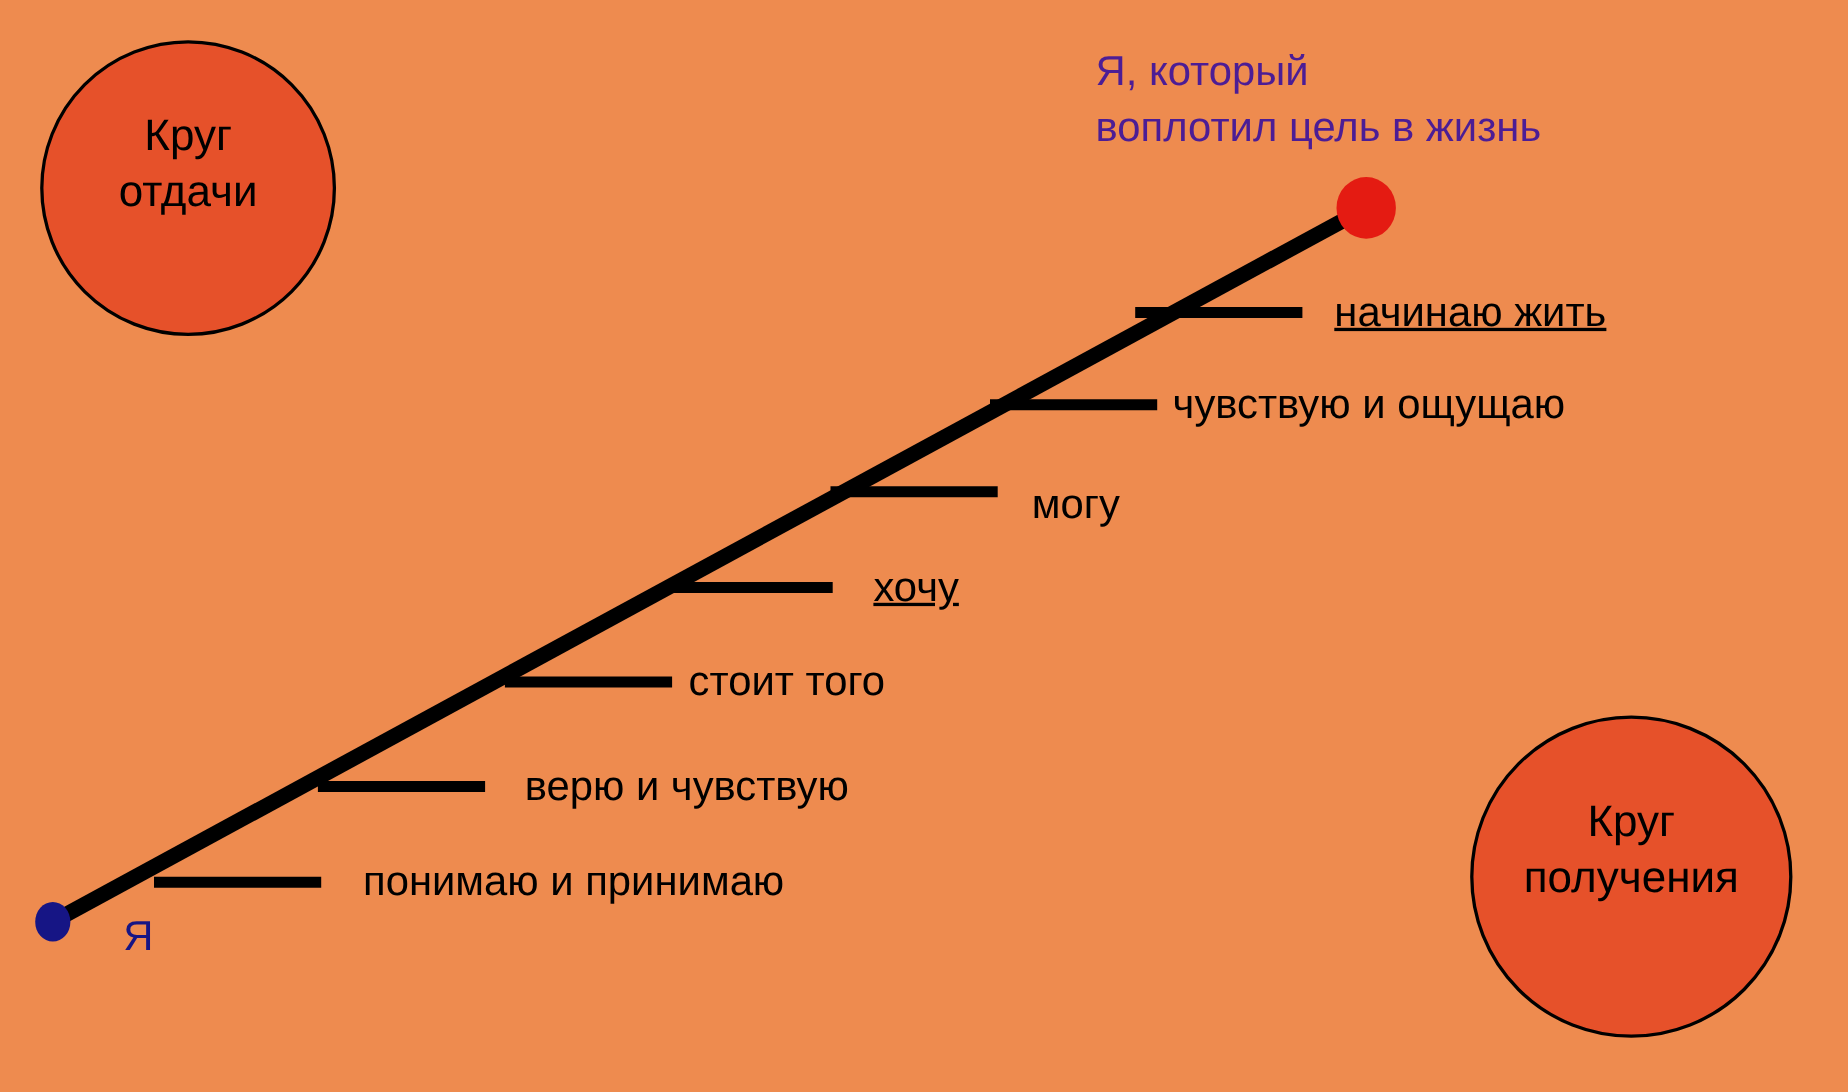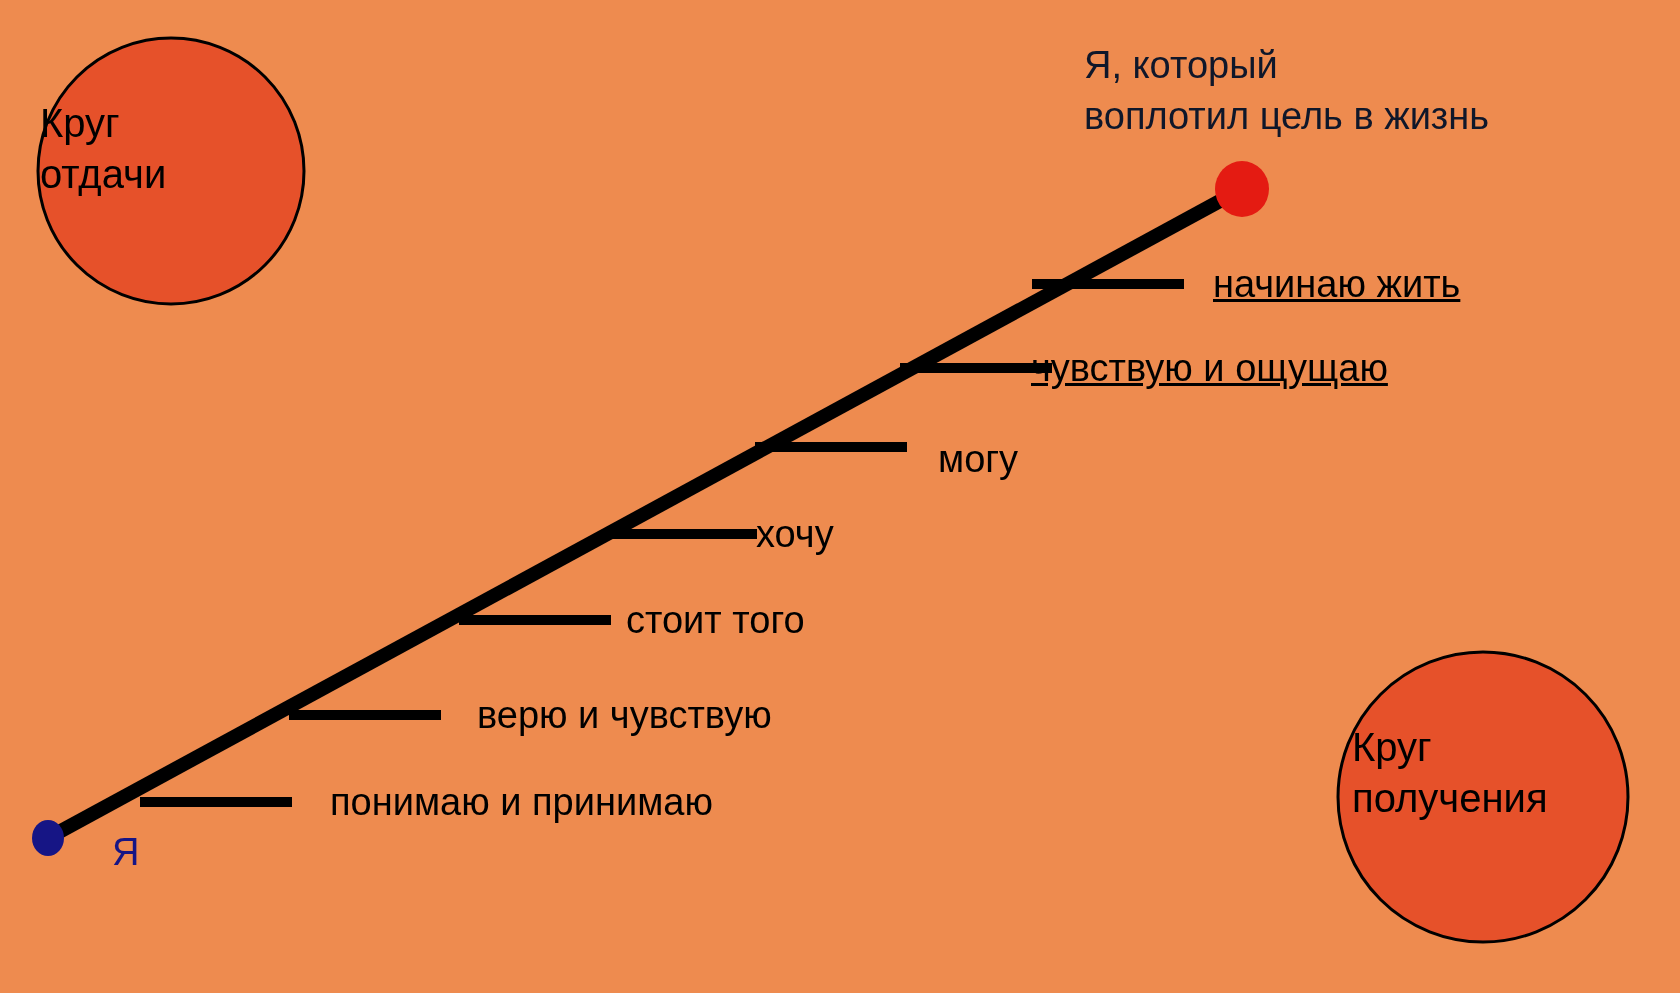--- a/index.html
+++ b/index.html
@@ -21,20 +21,21 @@
   }
   #diagram-svg {
     position: absolute;
     left: 0;
     top: 0;
     width: 1680px;
     height: 993px;
   }
   .circle-label {
     position: absolute;
+    text-align: center;
     color: #000;
     font-size: 40px;
     line-height: 1.28;
     font-family: "Liberation Sans", sans-serif;
     white-space: pre-line;
     pointer-events: none;
   }
   #circle-give-label {
     left: 40px;
     top: 98px;
@@ -48,23 +49,23 @@
   .stage-label {
     position: absolute;
     color: #000;
     font-size: 38px;
     line-height: 1;
     white-space: nowrap;
     font-family: "Liberation Sans", sans-serif;
   }
   #goal-text {
     position: absolute;
-    left: 1084px;
+    left: 996px;
     top: 40px;
-    color: #0f172a;
+    color: #4c1d95;
     font-size: 38px;
     line-height: 1.35;
     white-space: pre-line;
     font-family: "Liberation Sans", sans-serif;
   }
   #self-label {
     position: absolute;
     left: 112px;
     top: 833px;
     color: #161585;
@@ -109,21 +110,21 @@
 воплотил цель в жизнь</div>
 
   <div id="self-label">Я</div>
 
   <div class="stage-label" style="left:330px; top:783px;">понимаю и принимаю</div>
 
   <div class="stage-label" style="left:477px; top:696px;">верю и чувствую</div>
 
   <div class="stage-label" style="left:626px; top:601px;">стоит того</div>
 
-  <div class="stage-label" style="left:756px; top:515px;">хочу</div>
+  <div class="stage-label" style="left:794px; top:515px;text-decoration:underline;">хочу</div>
 
   <div class="stage-label" style="left:938px; top:440px;">могу</div>
 
-  <div class="stage-label" style="left:1031px; top:349px;text-decoration:underline;">чувствую и ощущаю</div>
+  <div class="stage-label" style="left:1066px; top:349px;">чувствую и ощущаю</div>
 
   <div class="stage-label" style="left:1213px; top:265px;text-decoration:underline;">начинаю жить</div>
 
 </div>
 
 </body></html>

